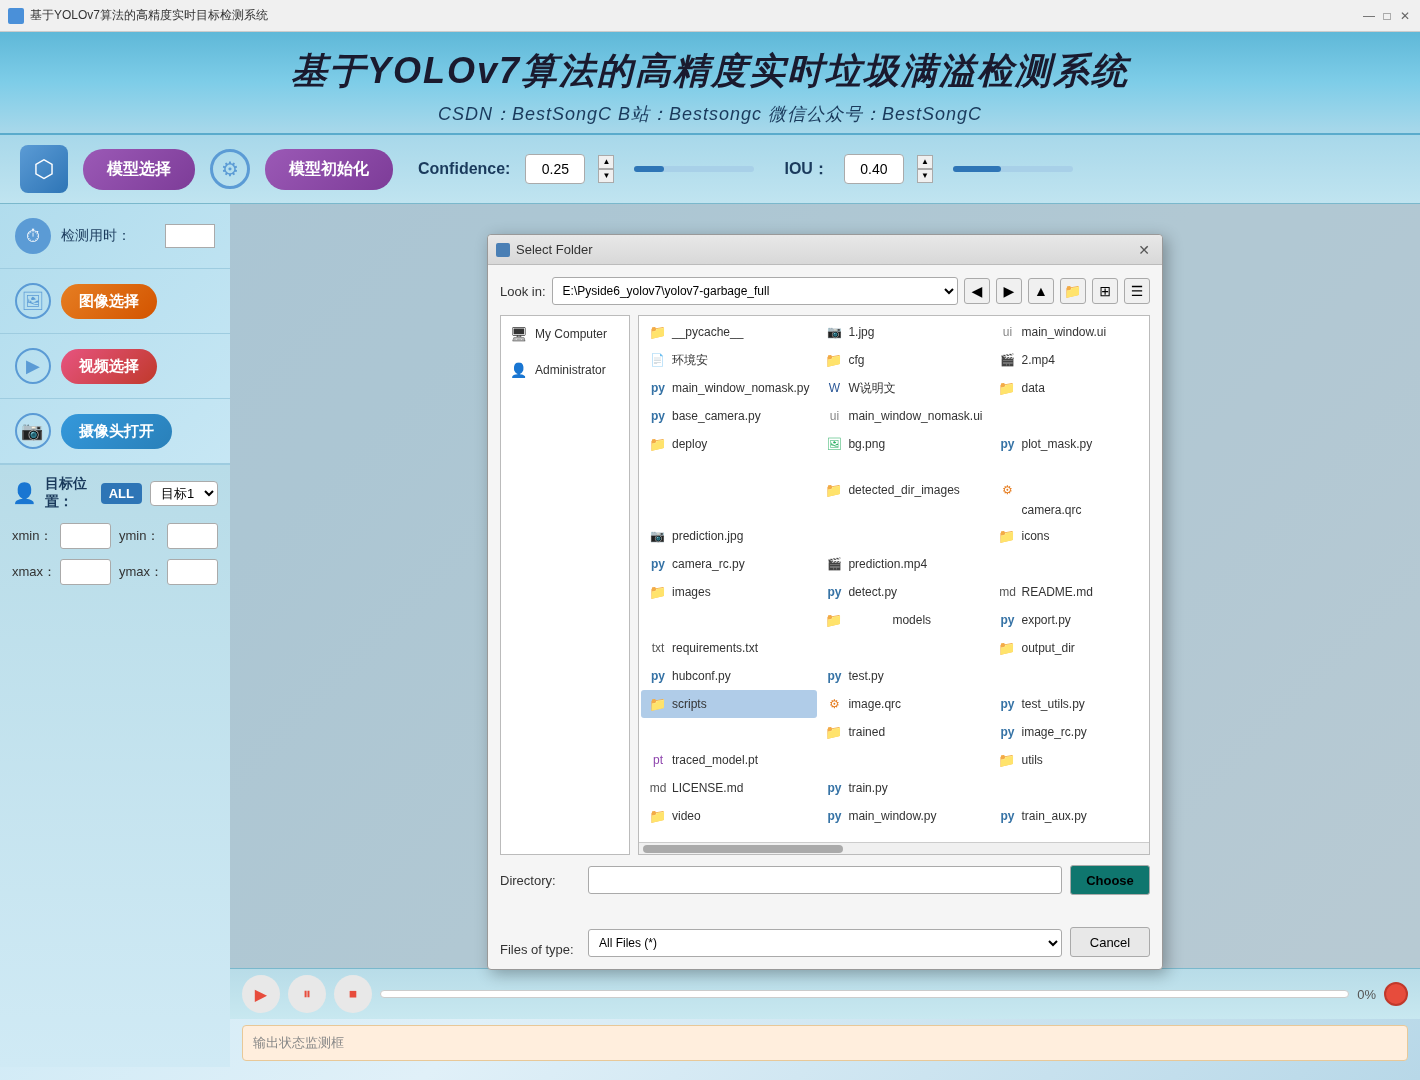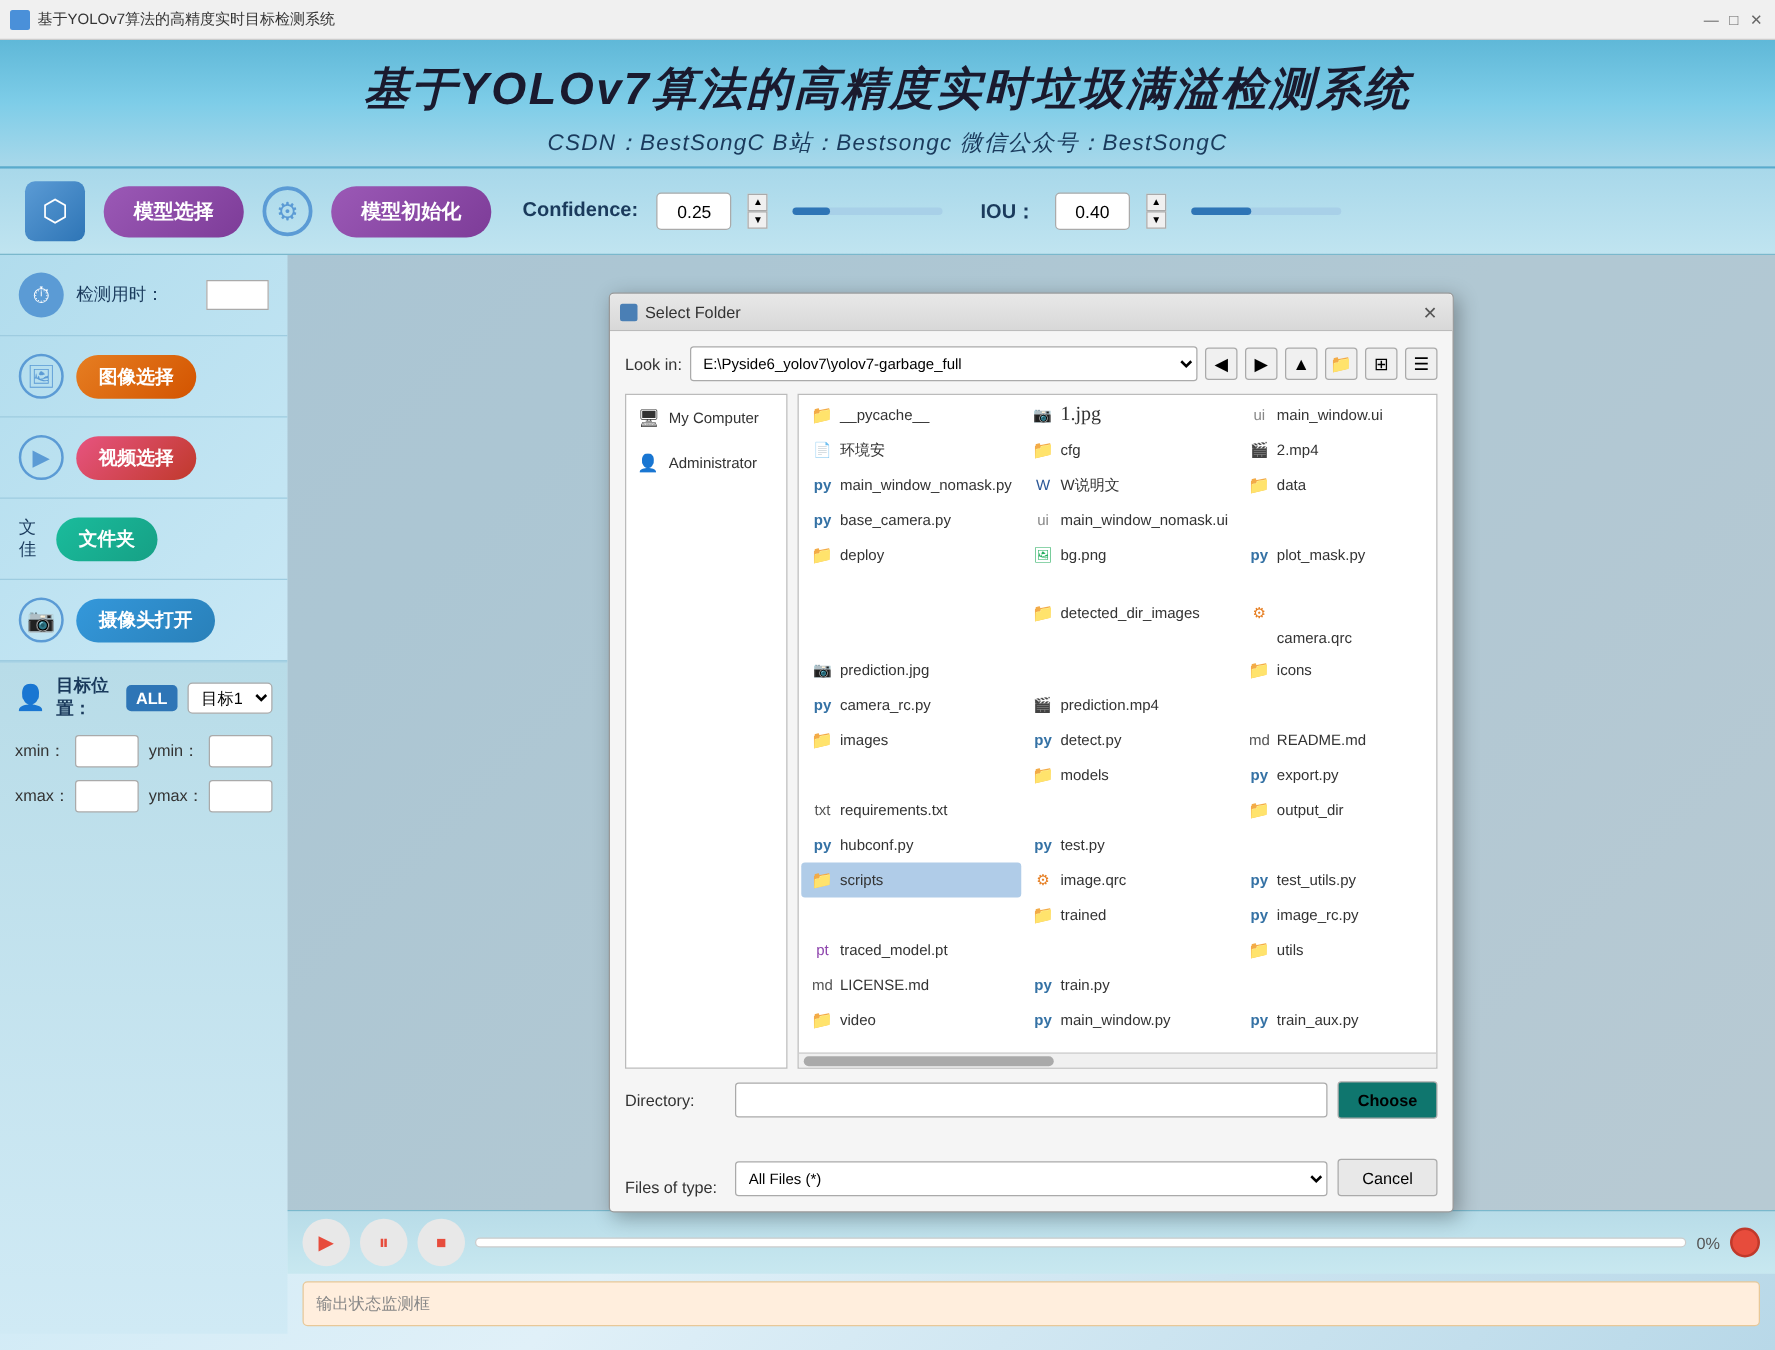--- a/index.html
+++ b/index.html
@@ -581,24 +581,20 @@
       <div class="sidebar-item">
         <div class="sidebar-icon icon-img">🖼</div>
         <button class="btn-orange">图像选择</button>
       </div>
 
       <div class="sidebar-item">
         <div class="sidebar-icon icon-video">▶</div>
         <button class="btn-pink">视频选择</button>
       </div>
 
-      <div class="sidebar-item">
-        <span style="font-size:14px; color:#1a3a5c; width:20px;">文佳</span>
-        <button class="btn-teal">文件夹</button>
-      </div>
 
       <div class="sidebar-item">
         <div class="sidebar-icon icon-camera">📷</div>
         <button class="btn-blue2">摄像头打开</button>
       </div>
 
       <div style="flex:1; background: linear-gradient(180deg,#b8dce8,#d0eaf5); border-top:1px solid #9ecce0; padding:10px 12px;">
         <div class="target-row">
           <span style="font-size:20px; color:#5b9bd5;">👤</span>
           <span class="target-label">目标位置：</span>
@@ -669,21 +665,21 @@
                   <div class="file-item">
                         <span class="file-icon">
                           <span style="color:#f0a830;font-size:14px;">📁</span>
                         </span>
                         <span style="font-size:12px;">__pycache__</span>
                       </div>
                       <div class="file-item">
                         <span class="file-icon">
                           <span style="color:#27ae60;font-size:12px;">📷</span>
                         </span>
-                        <span style="font-size:16px;font-family:Liberation Serif, serif;">1.jpg</span>
+                        <span style="font-size:12px;">1.jpg</span>
                       </div>
                       <div class="file-item">
                         <span class="file-icon">
                           <span style="color:#888;font-size:12px;">ui</span>
                         </span>
                         <span style="font-size:12px;">main_window.ui</span>
                       </div>
                       <div class="file-item">
                         <span class="file-icon">
                           <span style="color:#555;font-size:12px;">📄</span>
@@ -806,21 +802,21 @@
                         <span class="file-icon">
                           <span style="color:#555;font-size:12px;">md</span>
                         </span>
                         <span style="font-size:12px;">README.md</span>
                       </div>
                       <div class="file-item"></div>
                       <div class="file-item">
                         <span class="file-icon">
                           <span style="color:#f0a830;font-size:14px;">📁</span>
                         </span>
-                        <span style="font-size:12px;">models</span>
+                        <span style="font-size:12px;margin-left:44px;">models</span>
                       </div>
                       <div class="file-item">
                         <span class="file-icon">
                           <span style="color:#3572A5;font-size:12px;font-weight:bold;">py</span>
                         </span>
                         <span style="font-size:12px;">export.py</span>
                       </div>
                       <div class="file-item">
                         <span class="file-icon">
                           <span style="color:#555;font-size:12px;">txt</span>

